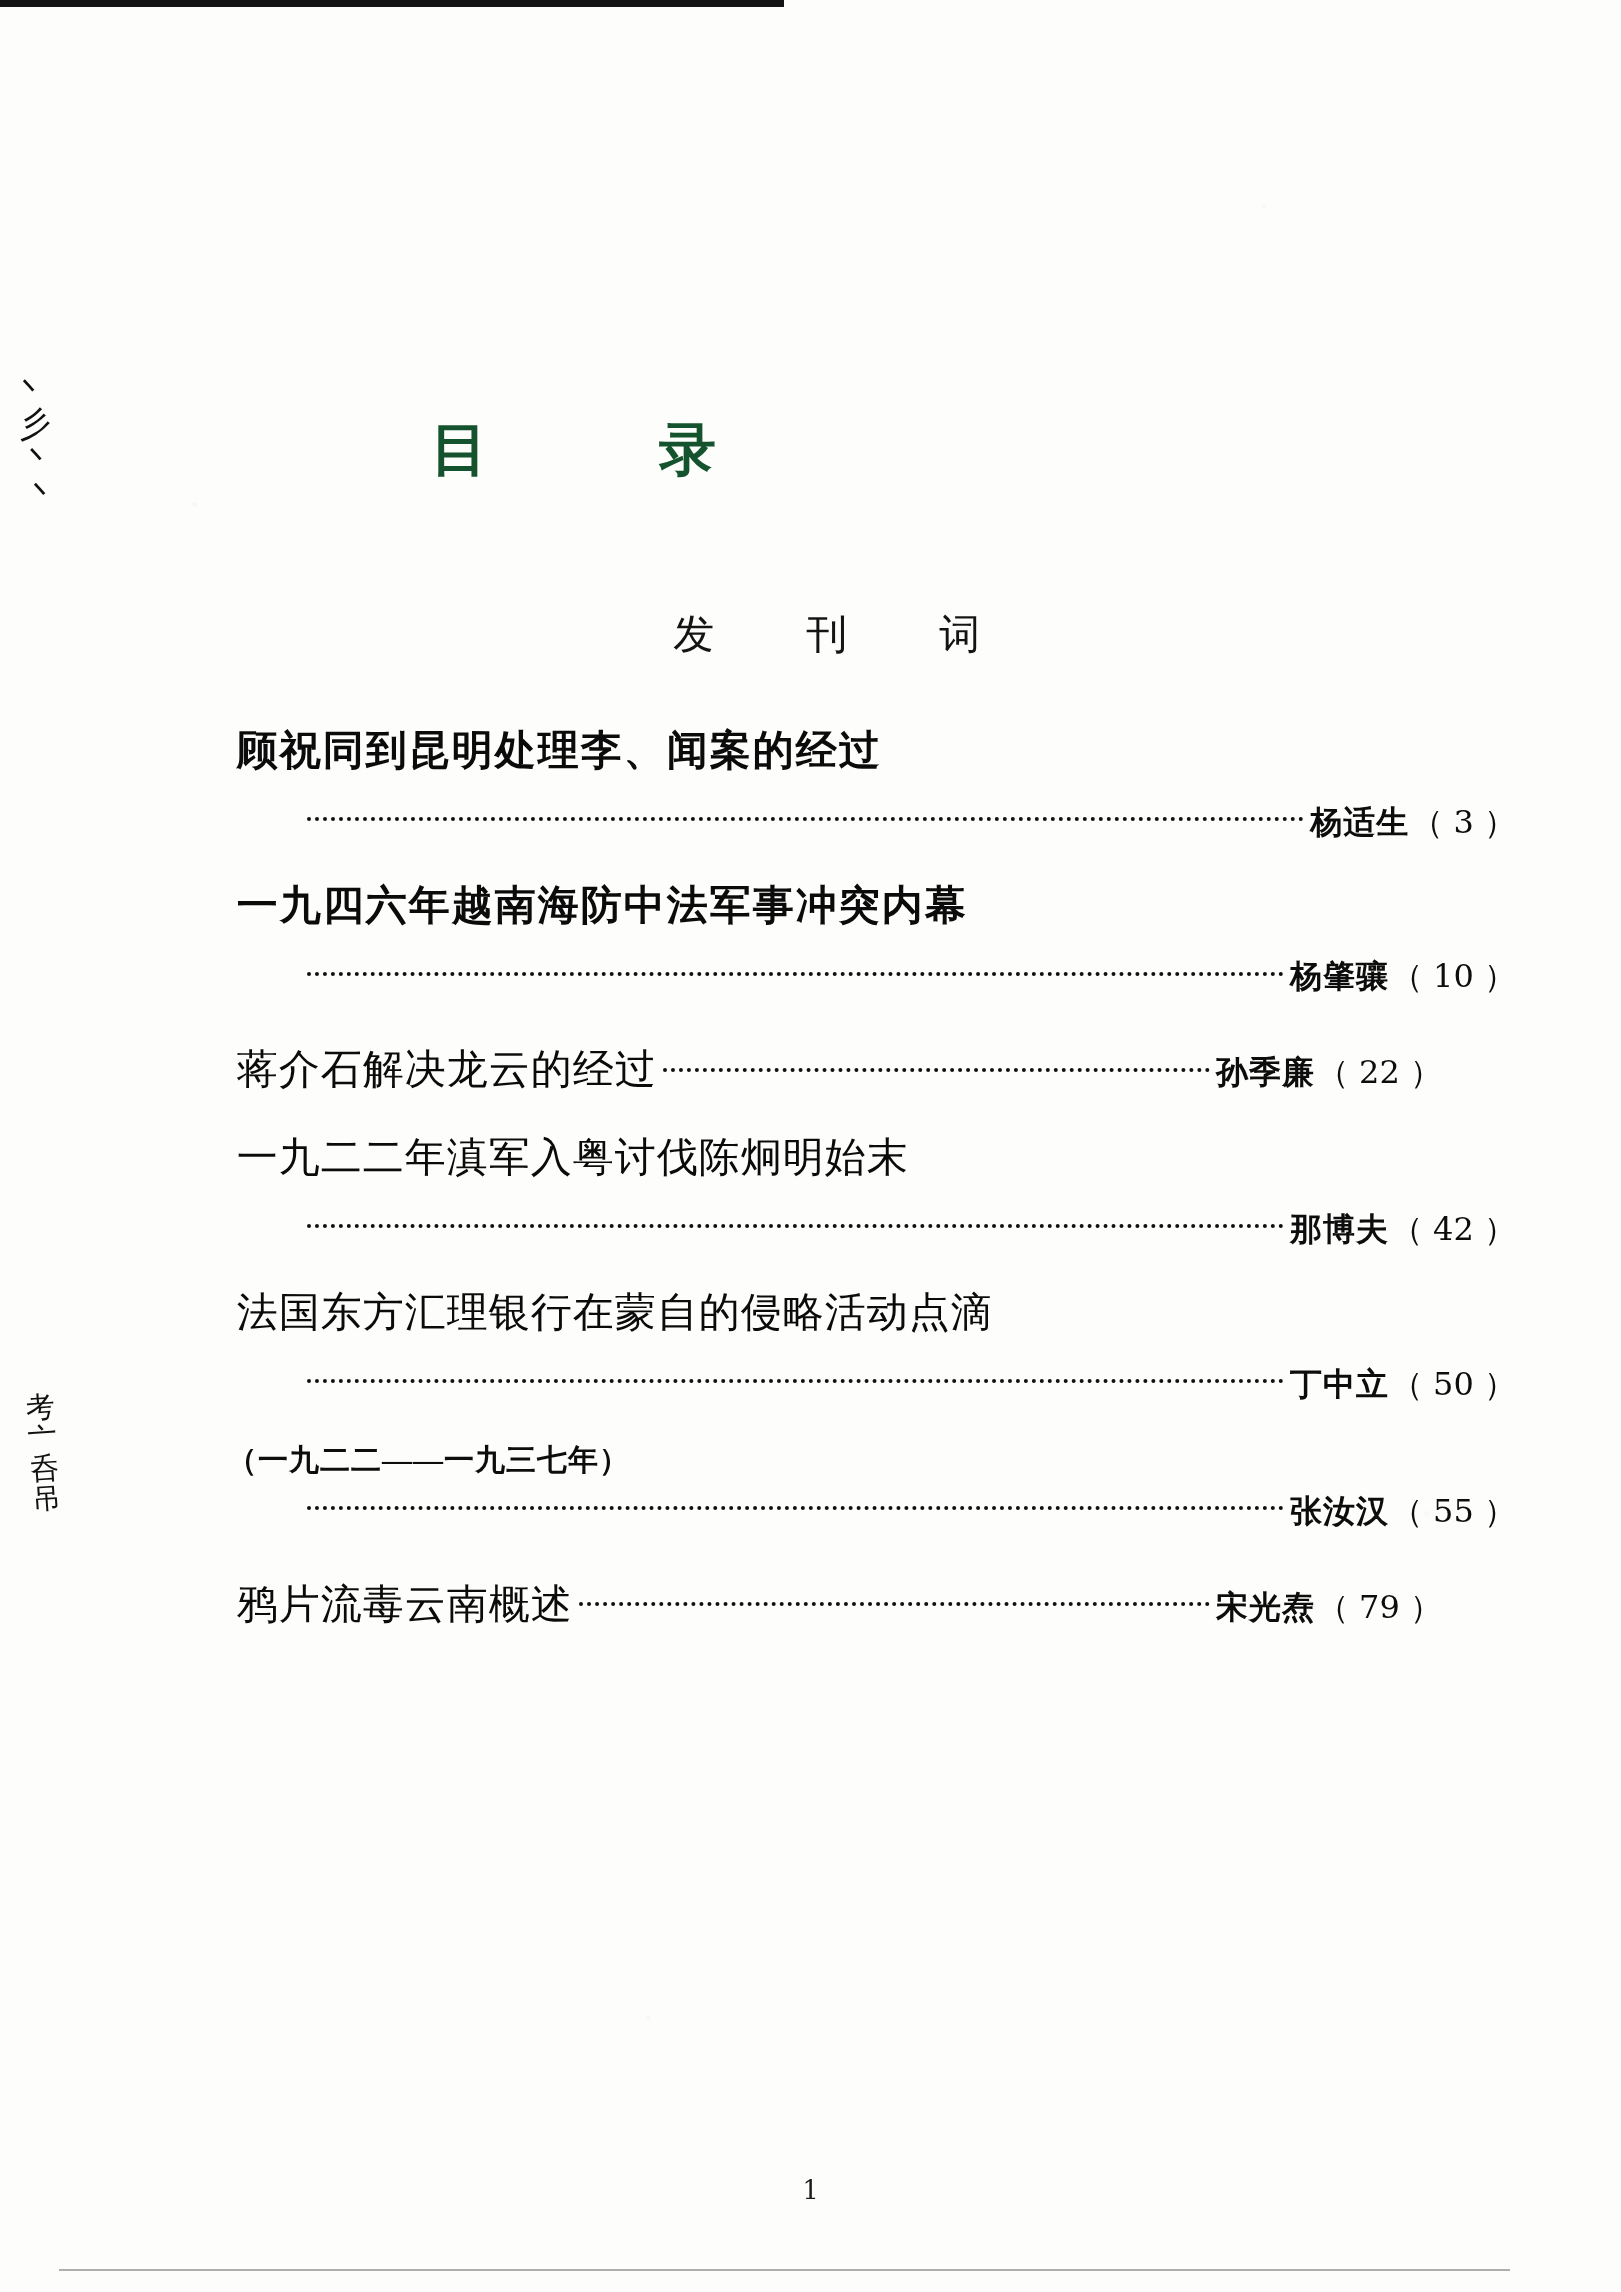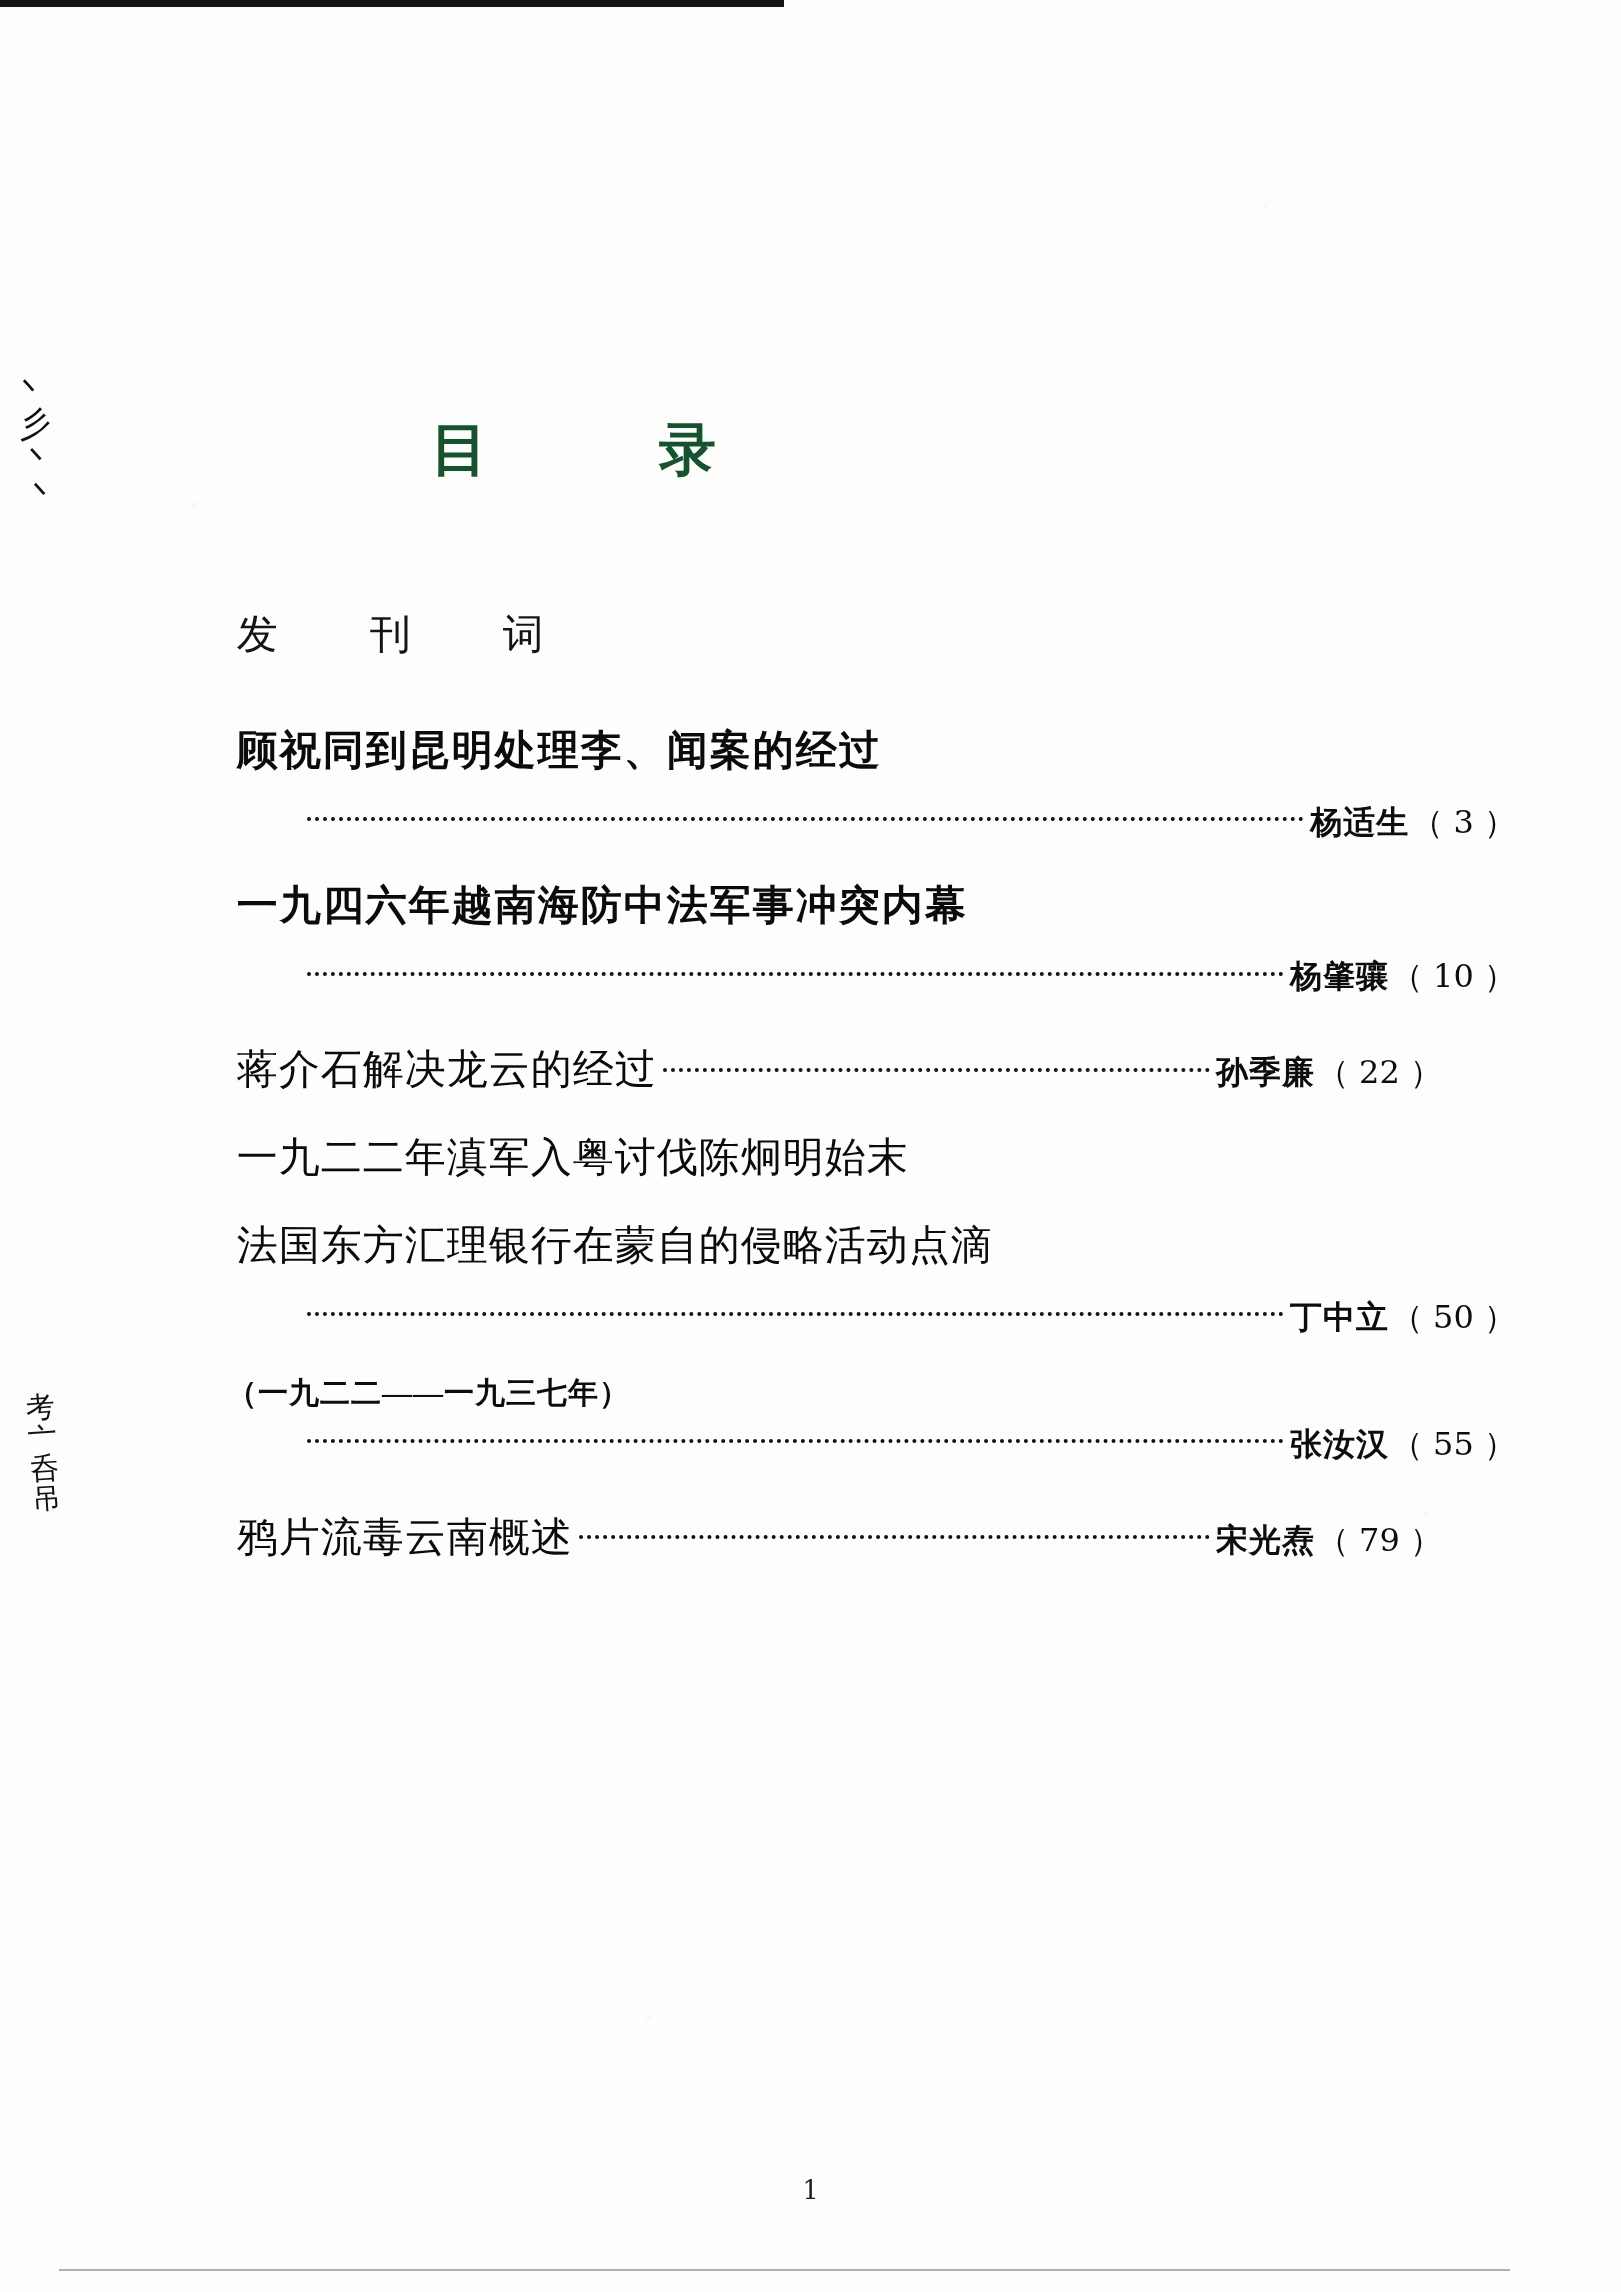--- a/index.html
+++ b/index.html
@@ -88,20 +88,21 @@
     padding-left: 147px;
     color: #14532d;
   }
 
   .preface {
     font-family: "DejaVu Serif", serif;
     font-size: 41px;
     letter-spacing: 25.5px;
     margin: 0 0 61px 9.8px;
     color: #141414;
+    text-align: center;
   }
 
   .entry {
     margin: 0 0 33px 0;
   }
 
   .entry-line {
     display: flex;
     align-items: baseline;
     width: 100%;
@@ -236,20 +237,25 @@
             <span class="entry-title indent-title">蒋介石解决龙云的经过</span>
             <span class="leader"></span>
             <span class="entry-author">孙季廉</span>
             <span class="entry-page">（ 22 ）</span>
           </div>
         </div>
         <div class="entry wrapped">
           <div>
             <span class="entry-title indent-title">一九二二年滇军入粤讨伐陈炯明始末</span>
           </div>
+          <div class="entry-line second-line">
+            <span class="leader"></span>
+            <span class="entry-author">那博夫</span>
+            <span class="entry-page">（ 42 ）</span>
+          </div>
         </div>
         <div class="entry wrapped">
           <div>
             <span class="entry-title indent-title">法国东方汇理银行在蒙自的侵略活动点滴</span>
           </div>
           <div class="entry-line second-line">
             <span class="leader"></span>
             <span class="entry-author">丁中立</span>
             <span class="entry-page">（ 50 ）</span>
           </div>

